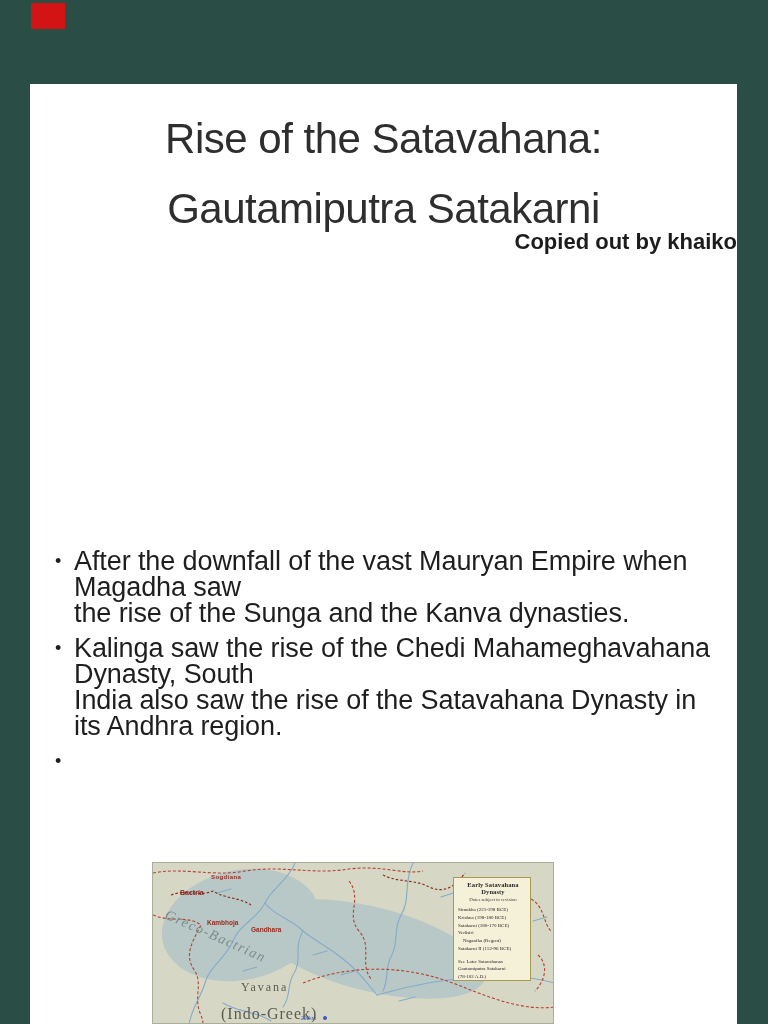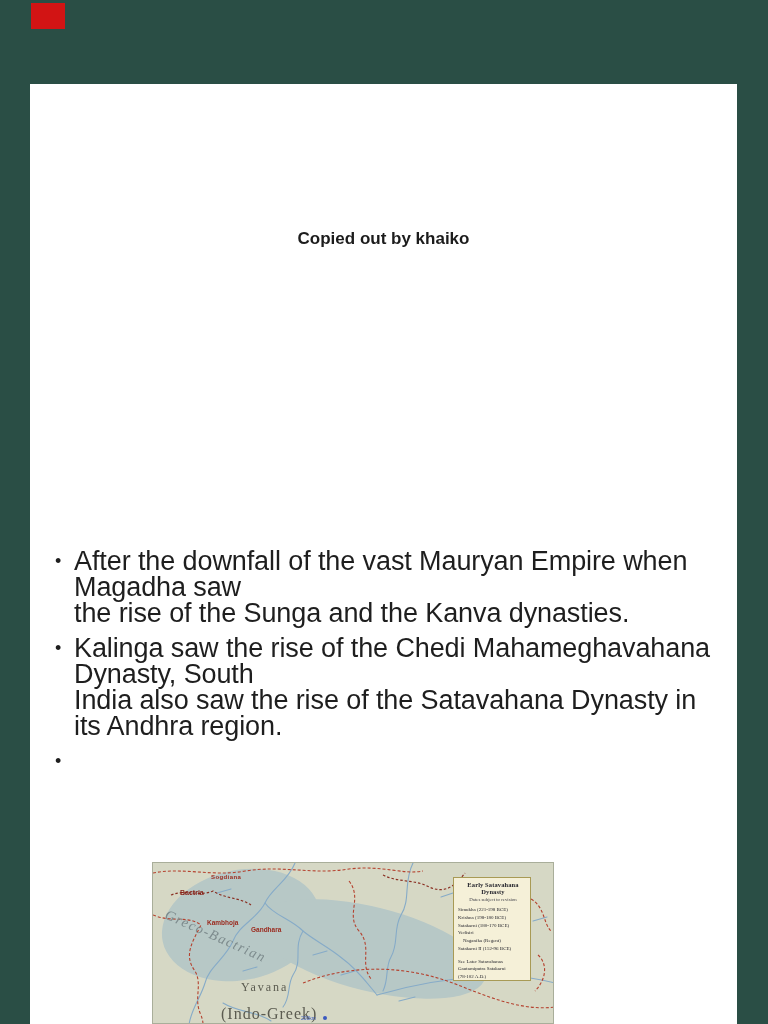--- a/index.html
+++ b/index.html
@@ -16,22 +16,22 @@
   
   .frame-top{position:absolute;left:0;top:0;width:768px;height:84px;background:var(--frame);}
   .frame-left{position:absolute;left:0;top:0;width:30px;height:1024px;background:var(--frame);}
   .frame-right{position:absolute;left:737px;top:0;width:31px;height:1024px;background:var(--frame);}
   .corner-mark{position:absolute;left:31px;top:3px;width:34px;height:26px;background:var(--corner);}
 
   
   .title{position:absolute;left:30px;top:104px;width:707px;text-align:center;
     font-size:42px;line-height:70px;letter-spacing:-0.5px;color:var(--ink);
     white-space:pre-line;font-weight:400;}
-  .subtitle{position:absolute;left:30px;top:229px;width:707px;text-align:center;
-    font-size:17px;font-weight:bold;color:#1c1c1c;}
+  .subtitle{position:absolute;left:30px;top:229px;width:707px;text-align:right;
+    font-size:22px;font-weight:bold;color:#1c1c1c;}
   .bullets{position:absolute;left:55px;top:548px;width:668px;list-style:none;}
   .bullets li{display:flex;margin-bottom:9px;color:var(--body-ink);}
   .bullets .dot{width:19px;flex:0 0 19px;font-size:18px;line-height:26px;}
   .bullets .btxt{font-size:27px;line-height:26px;white-space:pre-line;letter-spacing:-0.1px;}
 
   
   .map{position:absolute;left:152px;top:862px;width:402px;height:162px;overflow:hidden;
     border:1px solid #a9ae9a;background:var(--map_land);}
   .map svg{position:absolute;left:0;top:0;}
   .land{fill:var(--map_land);} .terr{fill:var(--territory);}
@@ -66,20 +66,22 @@
 </head>
 <body>
 
 <div class="canvas">
 
   <div class="frame-top"></div>
   <div class="frame-left"></div>
   <div class="frame-right"></div>
   <div class="corner-mark"></div>
 
+  <div class="title">Rise of the Satavahana:
+Gautamiputra Satakarni</div>
   <div class="subtitle">Copied out by khaiko</div>
 
   <ul class="bullets">
     <li>
       <span class="dot">•</span>
       <span class="btxt">After the downfall of the vast Mauryan Empire when Magadha saw
 the rise of the Sunga and the Kanva dynasties.</span>
     </li>
     <li>
       <span class="dot">•</span>

